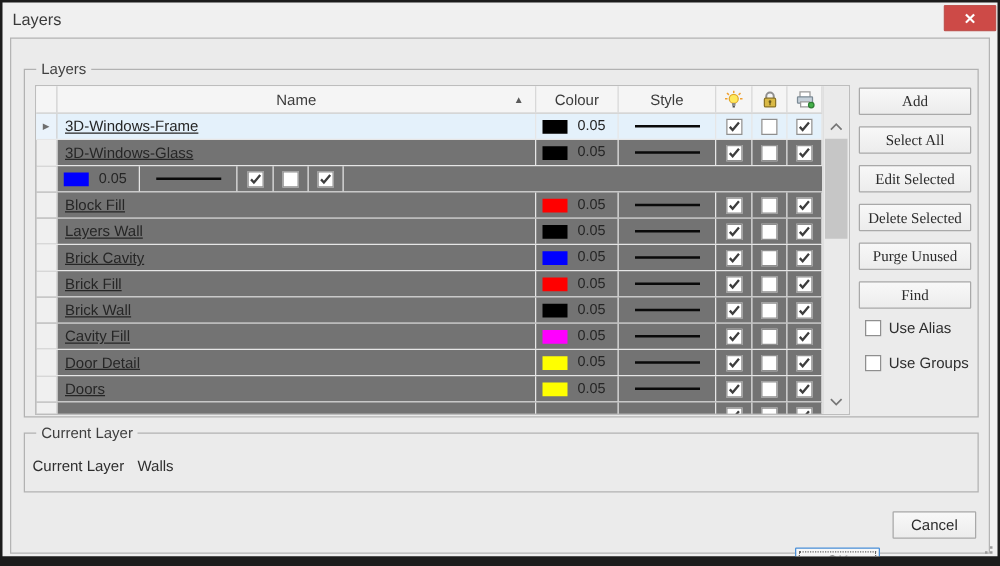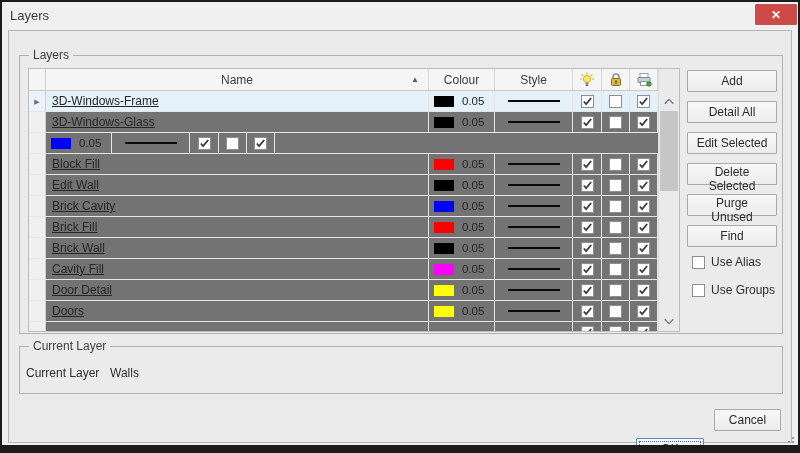--- a/index.html
+++ b/index.html
@@ -71,21 +71,21 @@
   .tscroll{width:21px;background:#eaeaea;position:relative;border-left:1px solid #dcdcdc;}
   .sb-up,.sb-down{position:absolute;left:0;width:20px;height:20px;display:flex;align-items:center;justify-content:center;cursor:pointer;}
   .sb-up{top:22px;}
   .sb-down{bottom:0;}
   .sb-thumb{position:absolute;left:1px;top:42px;width:18px;height:80px;background:#c6c6c6;cursor:pointer;}
   
   .sbtn{
     position:absolute;left:667px;width:90px;height:22px;
     background:linear-gradient(180deg,#f8f8f8,#ececec);
     border:1px solid #a9a9a9;border-radius:1px;
-    font-family:Liberation Sans, sans-serif;font-size:12px;color:#2b2b2b;cursor:pointer;
+    font-family:Liberation Serif, serif;font-size:12px;color:#2b2b2b;cursor:pointer;
   }
   .opt{position:absolute;left:672px;display:flex;align-items:center;gap:6px;cursor:pointer;}
   .opt .optlabel{font-size:12px;color:#2e2e2e;}
   
   .cl-label{position:absolute;left:6px;top:19px;font-size:12px;color:#2e2e2e;}
   .cl-value{position:absolute;left:90px;top:19px;font-size:12px;color:#2e2e2e;}
   .setcur{
     position:absolute;left:672px;top:16px;width:76px;height:26px;
     background:linear-gradient(180deg,#f8f8f8,#ececec);
     border:1px solid #a9a9a9;border-radius:1px;font-size:12px;color:#2b2b2b;cursor:pointer;
@@ -274,21 +274,21 @@
                 <div class="cell c-c">
                   <span class="checkbox checked">
                     <svg width="11" height="11" viewBox="0 0 12 12">
                       <polyline points="2,6 4.5,8.8 10,2.2" fill="none" stroke="#3d3d3d" stroke-width="2"></polyline>
                     </svg>
                   </span>
                 </div>
               </div>
               <div class="trow">
                 <div class="cell c-sel"></div>
-                <div class="cell c-name">Edit Wall</div>
+                <div class="cell c-name">Layers Wall</div>
                 <div class="cell c-col">
                   <span class="swatch" style="background: rgb(0, 0, 0);"></span>
                   <span class="wt">0.05</span>
                 </div>
                 <div class="cell c-style">
                   <span class="styleline"></span>
                 </div>
                 <div class="cell c-a">
                   <span class="checkbox checked">
                     <svg width="11" height="11" viewBox="0 0 12 12">
@@ -510,21 +510,21 @@
           <div class="sb-down">
             <svg width="12" height="7" viewBox="0 0 14 8">
               <polyline points="2,1.5 7,6.5 12,1.5" fill="none" stroke="#767676" stroke-width="1.6"></polyline>
             </svg>
           </div>
         </div>
       </div>
 
       <div>
           <button class="sbtn" style="top: 14px;">Add</button>
-          <button class="sbtn" style="top: 45px;">Detail All</button>
+          <button class="sbtn" style="top: 45px;">Select All</button>
           <button class="sbtn" style="top: 76px;">Edit Selected</button>
           <button class="sbtn" style="top: 107px;">Delete Selected</button>
           <button class="sbtn" style="top: 138px;">Purge Unused</button>
           <button class="sbtn" style="top: 169px;">Find</button>
         </div>
       <div>
           <label class="opt" style="top: 199px;">
             <span class="checkbox"></span>
             <span class="optlabel">Use Alias</span>
           </label>

